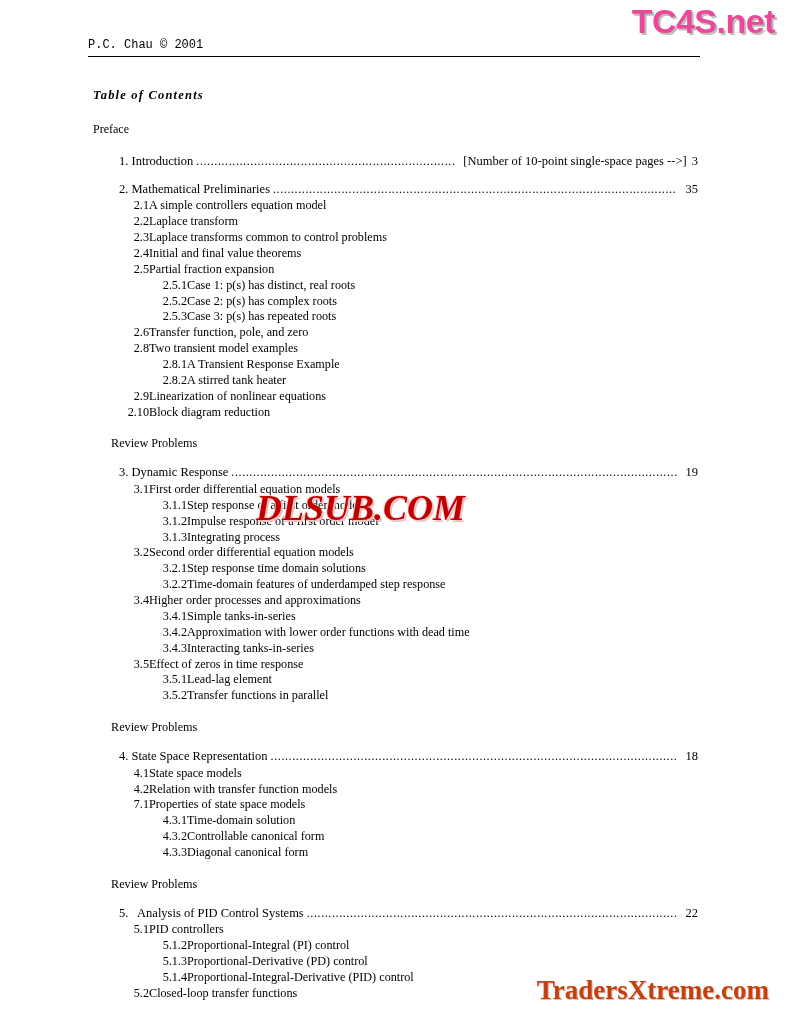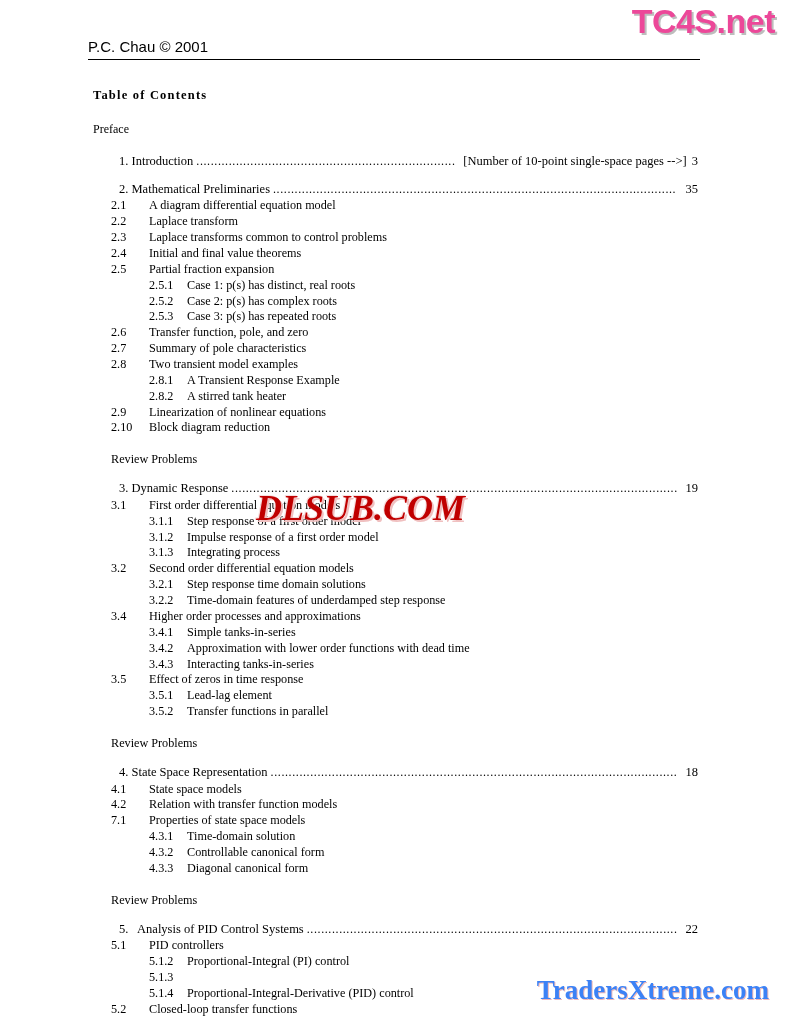--- a/index.html
+++ b/index.html
@@ -42,35 +42,35 @@
     letter-spacing: 0px;
     white-space: nowrap;
   }
   .wm-bottom {
     position: absolute;
     bottom: 18px;
     right: 22px;
     font-family: "Liberation Serif", serif;
     font-weight: bold;
     font-size: 27px;
-    color: #3b82f6;
+    color: #c2410c;
     text-shadow: 1px 1px 0 #efb8b8;
     white-space: nowrap;
   }
 
   
   .page-header {
     position: absolute;
     top: 38px;
     left: 88px;
     width: 612px;
   }
   .page-header .hdr-text {
-    font-size: 15px;
-    font-family: Liberation Sans, sans-serif;
+    font-size: 12px;
+    font-family: Liberation Mono, monospace;
   }
   .page-header .hdr-rule {
     margin-top: 4px;
     border-bottom: 1.6px solid #000;
     width: 612px;
   }
 
   
   .doc {
     position: absolute;
@@ -78,20 +78,21 @@
     left: 93px;
     width: 605px;
     font-size: 12.5px;
     line-height: 1.18;
   }
   .toc-title {
     font-weight: bold;
     letter-spacing: 1.2px;
     font-size: 12.5px;
     margin-bottom: 19px;
+    font-style: italic;
   }
   .preface {
     font-size: 12px;
     margin-bottom: 18px;
   }
 
   
   .chapter {
     display: flex;
     align-items: baseline;
@@ -126,20 +127,21 @@
   .sec {
     display: flex;
     font-size: 12.2px;
     line-height: 1.30;
   }
   .sec .num {
     flex: 0 0 auto;
     width: 56px;
     padding-left: 18px;
     box-sizing: border-box;
+    text-align: right;
   }
   .sec.lvl2 .num {
     width: 94px;
     padding-left: 56px;
   }
   .sec .txt {
     flex: 1 1 auto;
   }
   .review {
     padding-left: 18px;
@@ -171,21 +173,21 @@
         </div>
       </div>
       <div>
         <div class="chapter">
           <span class="ch-label">2. Mathematical Preliminaries</span>
           <span class="leader">........................................................................................................................................................................................................</span>
           <span class="ch-page"> 35</span>
         </div>
         <div class="sec">
           <span class="num">2.1</span>
-          <span class="txt">A diagram differential equation model</span>
+          <span class="txt">A simple controllers equation model</span>
         </div>
         <div class="sec">
           <span class="num">2.2</span>
           <span class="txt">Laplace transform</span>
         </div>
         <div class="sec">
           <span class="num">2.3</span>
           <span class="txt">Laplace transforms common to control problems</span>
         </div>
         <div class="sec">
@@ -206,24 +208,20 @@
         </div>
         <div class="sec lvl2">
           <span class="num">2.5.3</span>
           <span class="txt">Case 3: p(s) has repeated roots</span>
         </div>
         <div class="sec">
           <span class="num">2.6</span>
           <span class="txt">Transfer function, pole, and zero</span>
         </div>
         <div class="sec">
-          <span class="num">2.7</span>
-          <span class="txt">Summary of pole characteristics</span>
-        </div>
-        <div class="sec">
           <span class="num">2.8</span>
           <span class="txt">Two transient model examples</span>
         </div>
         <div class="sec lvl2">
           <span class="num">2.8.1</span>
           <span class="txt">A Transient Response Example</span>
         </div>
         <div class="sec lvl2">
           <span class="num">2.8.2</span>
           <span class="txt">A stirred tank heater</span>
@@ -343,20 +341,21 @@
         <div class="sec">
           <span class="num">5.1</span>
           <span class="txt">PID controllers</span>
         </div>
         <div class="sec lvl2">
           <span class="num">5.1.2</span>
           <span class="txt">Proportional-Integral (PI) control</span>
         </div>
         <div class="sec lvl2">
           <span class="num">5.1.3</span>
+          <span class="txt">Proportional-Derivative (PD) control</span>
         </div>
         <div class="sec lvl2">
           <span class="num">5.1.4</span>
           <span class="txt">Proportional-Integral-Derivative (PID) control</span>
         </div>
         <div class="sec">
           <span class="num">5.2</span>
           <span class="txt">Closed-loop transfer functions</span>
         </div>
       </div>

